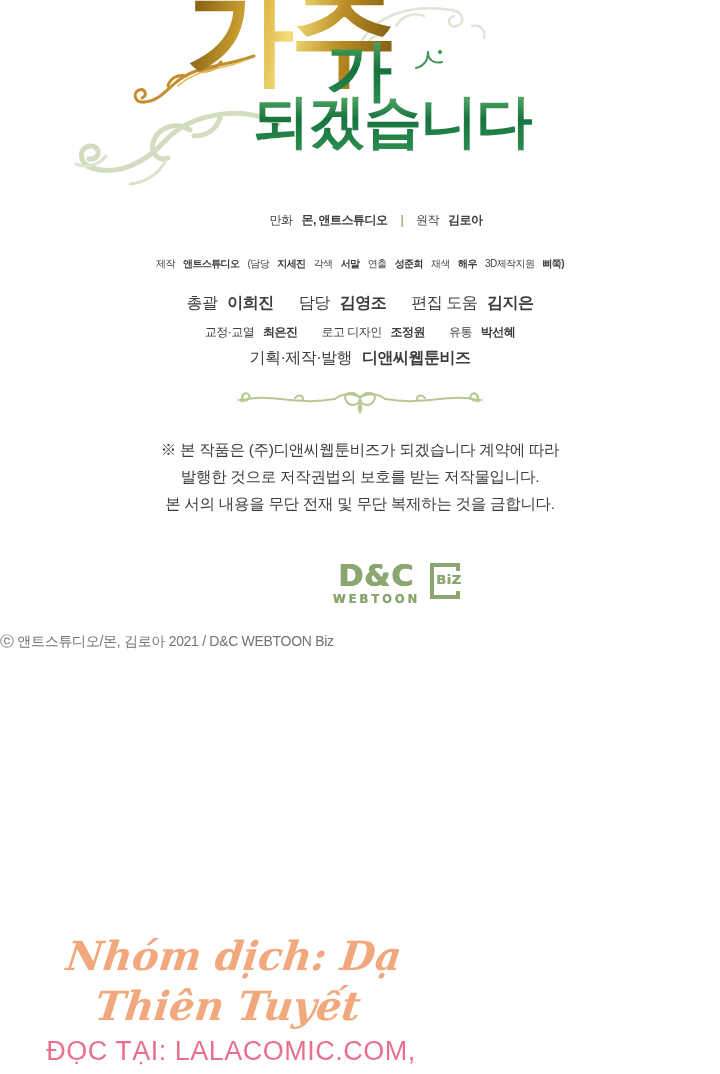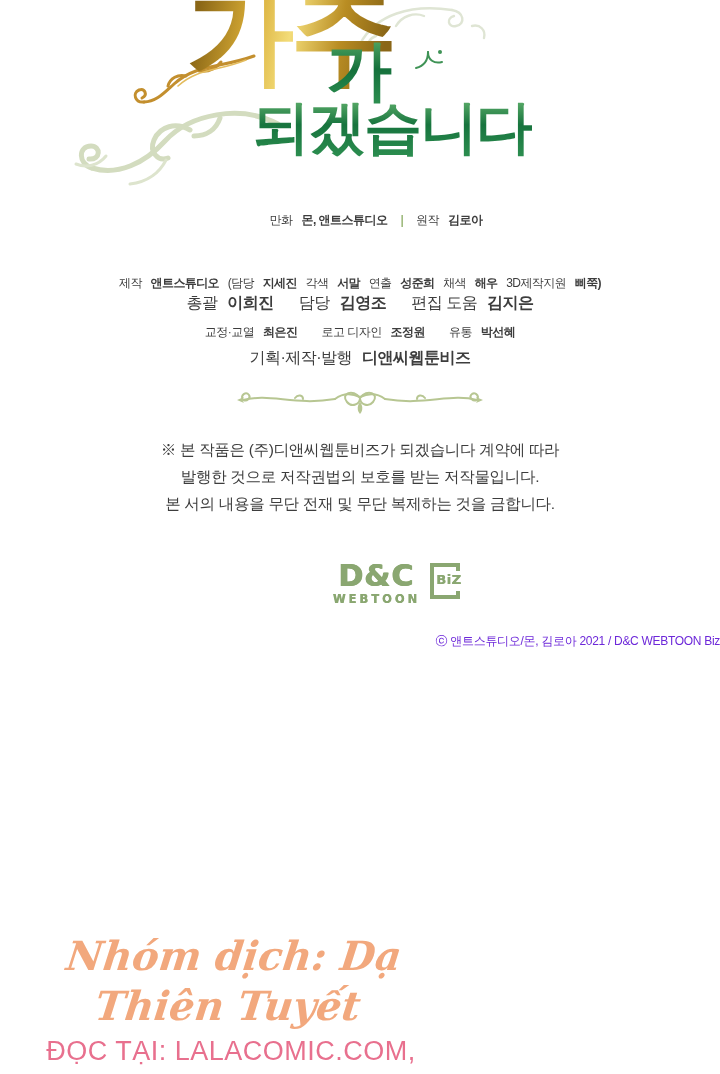--- a/index.html
+++ b/index.html
@@ -23,35 +23,35 @@
     text-shadow:0 0 0 rgba(0,0,0,0);
   }
   .t-green-sm{
     position:absolute;left:326px;top:34px;
     font-family:"DejaVu Serif",serif;font-weight:700;
     font-size:66px;line-height:1.1;
     background:linear-gradient(180deg,#5cb06a 0%,#15713c 48%,#2f9152 100%);
     -webkit-background-clip:text;background-clip:text;color:transparent;
   }
   .t-green{
-    position:absolute;left:252px;top:94px;
+    position:absolute;left:252px;top:88px;
     font-family:"DejaVu Serif",serif;font-weight:700;
     font-size:58px;line-height:1.15;letter-spacing:-2px;
     background:linear-gradient(180deg,#6cba74 0%,#17743e 46%,#2f9152 100%);
     -webkit-background-clip:text;background-clip:text;color:transparent;
   }
   
   .crow{position:absolute;left:0;width:720px;text-align:center;
         color:#3d3d3d;letter-spacing:-0.5px;white-space:nowrap;}
   .crow .lb{font-weight:400;margin:0 3px;}
   .crow .nm{font-weight:700;margin:0 3px;}
   .crow .sep{color:#9db97c;font-weight:700;margin:0 7px;}
   .crow .gap{margin-left:18px;}
   .r1{top:212px;font-size:12px;padding-left:16px;}
-  .r2{top:275px;font-size:12px;letter-spacing:-0.6px;}
+  .r2{top:257px;font-size:10px;letter-spacing:-0.6px;}
   .r3{top:293px;font-size:16px;}
   .r4{top:324px;font-size:12px;}
   .r5{top:348px;font-size:16px;}
   
   .divider{position:absolute;top:384px;left:50%;transform:translateX(-50%);}
   
   .notice{position:absolute;top:436px;left:0;width:720px;text-align:center;
           font-size:15.5px;line-height:27px;color:#3d3d3d;letter-spacing:-0.3px;}
   
   .logo{position:absolute;top:561px;left:0;width:720px;
@@ -66,22 +66,22 @@
     color:#8aa771;letter-spacing:3px;margin-top:1px;
     text-shadow:0.3px 0 0 #8aa771;}
   .logo-badge{position:relative;width:38px;height:40px;}
   .logo-badge svg{position:absolute;left:0;top:0;}
   .logo-badge .badge-text{
     position:absolute;left:9px;top:11px;
     font-family:"DejaVu Sans",sans-serif;font-weight:700;font-size:13px;
     color:#8aa771;letter-spacing:0.5px;
     text-shadow:0.4px 0 0 #8aa771;}
   
-  .copyright{position:absolute;top:633px;left:0;width:720px;text-align:right;
-             font-size:12px;color:#6d28d9;letter-spacing:-0.3px;}
+  .copyright{position:absolute;top:633px;left:0;width:720px;text-align:left;
+             font-size:14px;color:#737373;letter-spacing:-0.3px;}
   
   .translator{position:absolute;top:931px;left:0;width:462px;text-align:center;}
   .tg{font-family:"DejaVu Serif",serif;font-style:italic;font-weight:700;
       font-size:40px;line-height:50px;color:#f2a87d;transform:skewX(-7deg);
       letter-spacing:0px;}
   .tr1{margin-top:4px;font-family:"Liberation Sans",sans-serif;font-weight:400;
        font-size:27px;line-height:32px;color:#e8708e;letter-spacing:0.5px;}
   .tr2{margin-top:4px;font-family:"Liberation Sans",sans-serif;font-weight:700;
        font-size:27px;line-height:32px;color:#e8708e;letter-spacing:0.5px;}
 </style>

